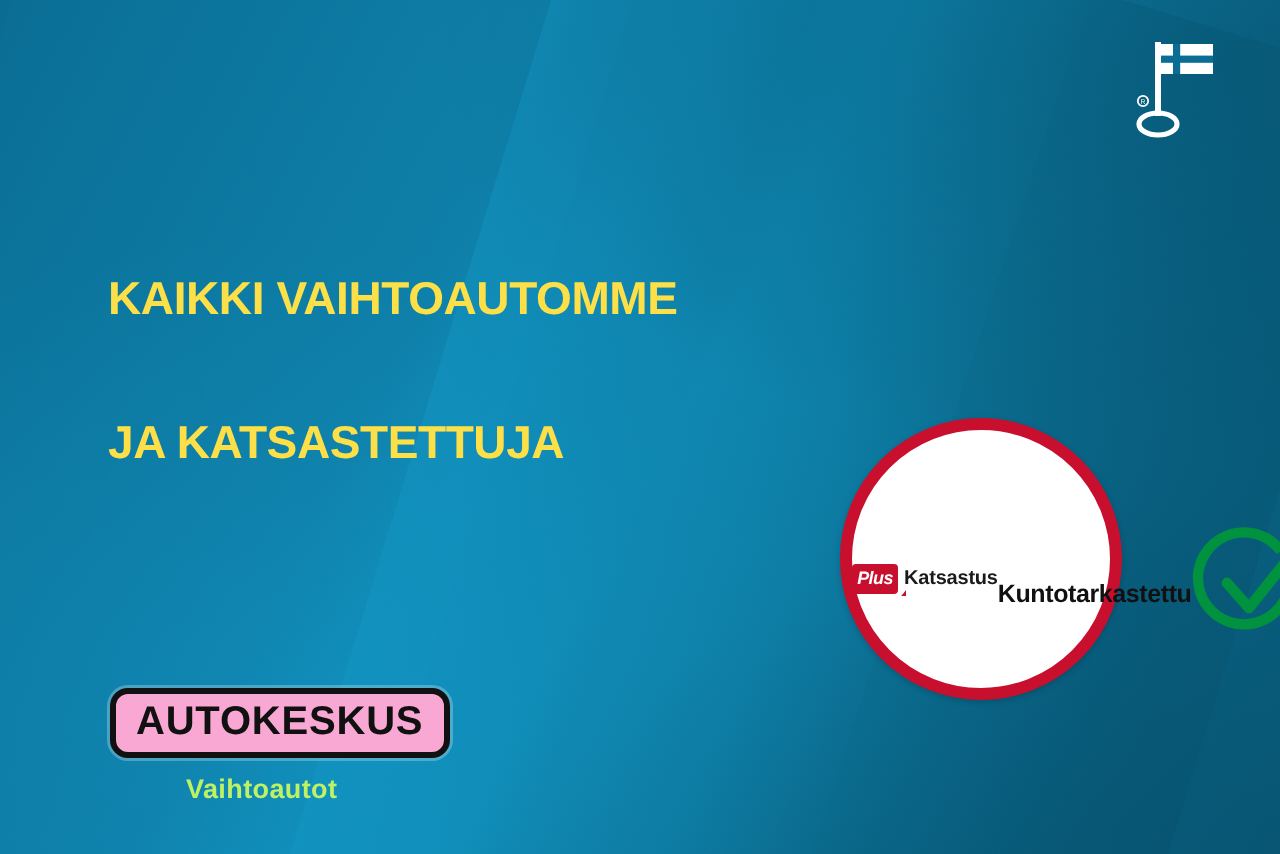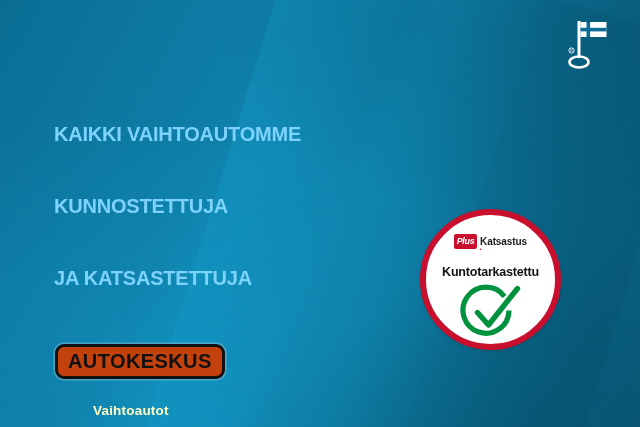--- a/index.html
+++ b/index.html
@@ -67,24 +67,24 @@
     left: 565px;
     top: 17px;
     width: 46px;
     height: 52px;
   }
 
   
   .headline {
     position: absolute;
     left: 54px;
-    top: 80px;
+    top: 95px;
     width: 460px;
-    color: #7dd3fc;
-    font-size: 20px;
+    color: #fde047;
+    font-size: 23px;
     font-weight: bold;
     line-height: 36px;
     letter-spacing: -0.2px;
     text-transform: uppercase;
     white-space: pre-line;
   }
   .headline .hl-line { display: block; }
 
   
   .subhead {
@@ -101,39 +101,39 @@
 
   
   .logo-block {
     position: absolute;
     left: 55px;
     top: 344px;
     width: 215px;
   }
   .logo-plate {
     display: inline-block;
-    background: #c2410c;
+    background: #f9a8d4;
     border: 3px solid #111111;
     border-radius: 9px;
     padding: 3px 10px 4px 10px;
     box-shadow: 0 0 0 1.5px rgba(255,255,255,0.25);
   }
   .logo-plate .logo-text {
     display: block;
     color: #111111;
     font-size: 20px;
     font-weight: bold;
     letter-spacing: 0.4px;
     line-height: 22px;
   }
   .logo-sub {
     display: block;
-    margin-top: 24px;
+    margin-top: 8px;
     margin-left: 38px;
-    color: #fef9c3;
+    color: #bef264;
     font-size: 13.5px;
     font-weight: bold;
     letter-spacing: 0.2px;
   }
 
   
   .badge {
     position: absolute;
     left: 420px;
     top: 209px;
@@ -142,21 +142,21 @@
     border-radius: 50%;
     background: #ffffff;
     border: 6px solid #c8102e;
     box-sizing: border-box;
     box-shadow: 0 1px 3px rgba(0,0,0,0.18);
   }
   .badge-inner {
     position: absolute;
     inset: 0;
     display: flex;
-    flex-direction: column;
+    flex-direction: row;
     align-items: center;
     padding-top: 19px;
     box-sizing: border-box;
   }
   .plus-row {
     display: flex;
     align-items: center;
     gap: 3px;
     height: 15px;
   }
@@ -233,21 +233,20 @@
       <rect x="12.5" y="36" width="3" height="5" fill="#ffffff"></rect>
       <ellipse cx="14" cy="45" rx="9.5" ry="5.5" fill="none" stroke="#ffffff" stroke-width="2.6"></ellipse>
 
       <circle cx="6.5" cy="33.5" r="2.6" fill="none" stroke="#ffffff" stroke-width="0.9"></circle>
       <text x="6.5" y="35" font-size="3.4" fill="#ffffff" text-anchor="middle" font-family="Liberation Sans, sans-serif">R</text>
     </svg>
   </div>
 
   <div class="headline">
     <span class="hl-line">KAIKKI VAIHTOAUTOMME</span>
-    <span class="hl-line">KUNNOSTETTUJA</span>
     <span class="hl-line">JA KATSASTETTUJA</span>
   </div>
 
 
   <div class="logo-block">
     <div class="logo-plate">
       <span class="logo-text">AUTOKESKUS</span>
     </div>
     <span class="logo-sub">Vaihtoautot</span>
   </div>

